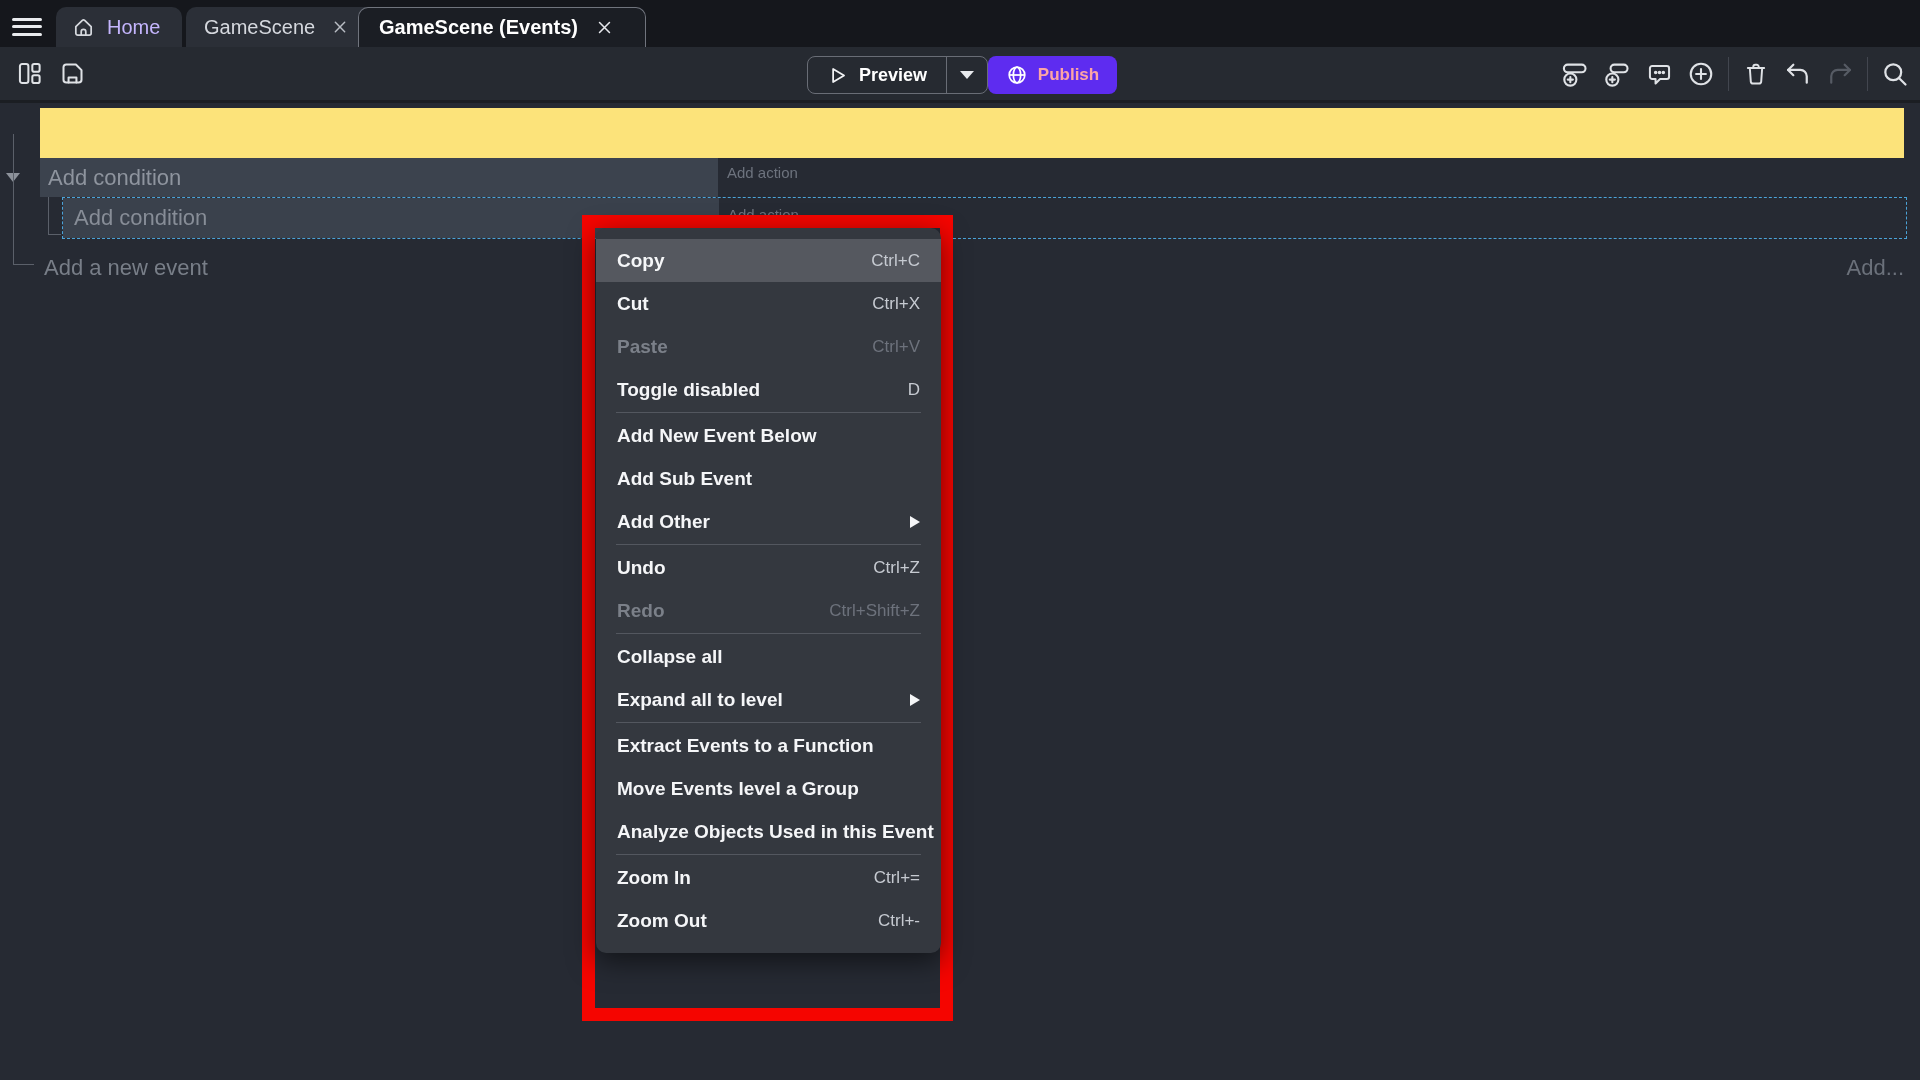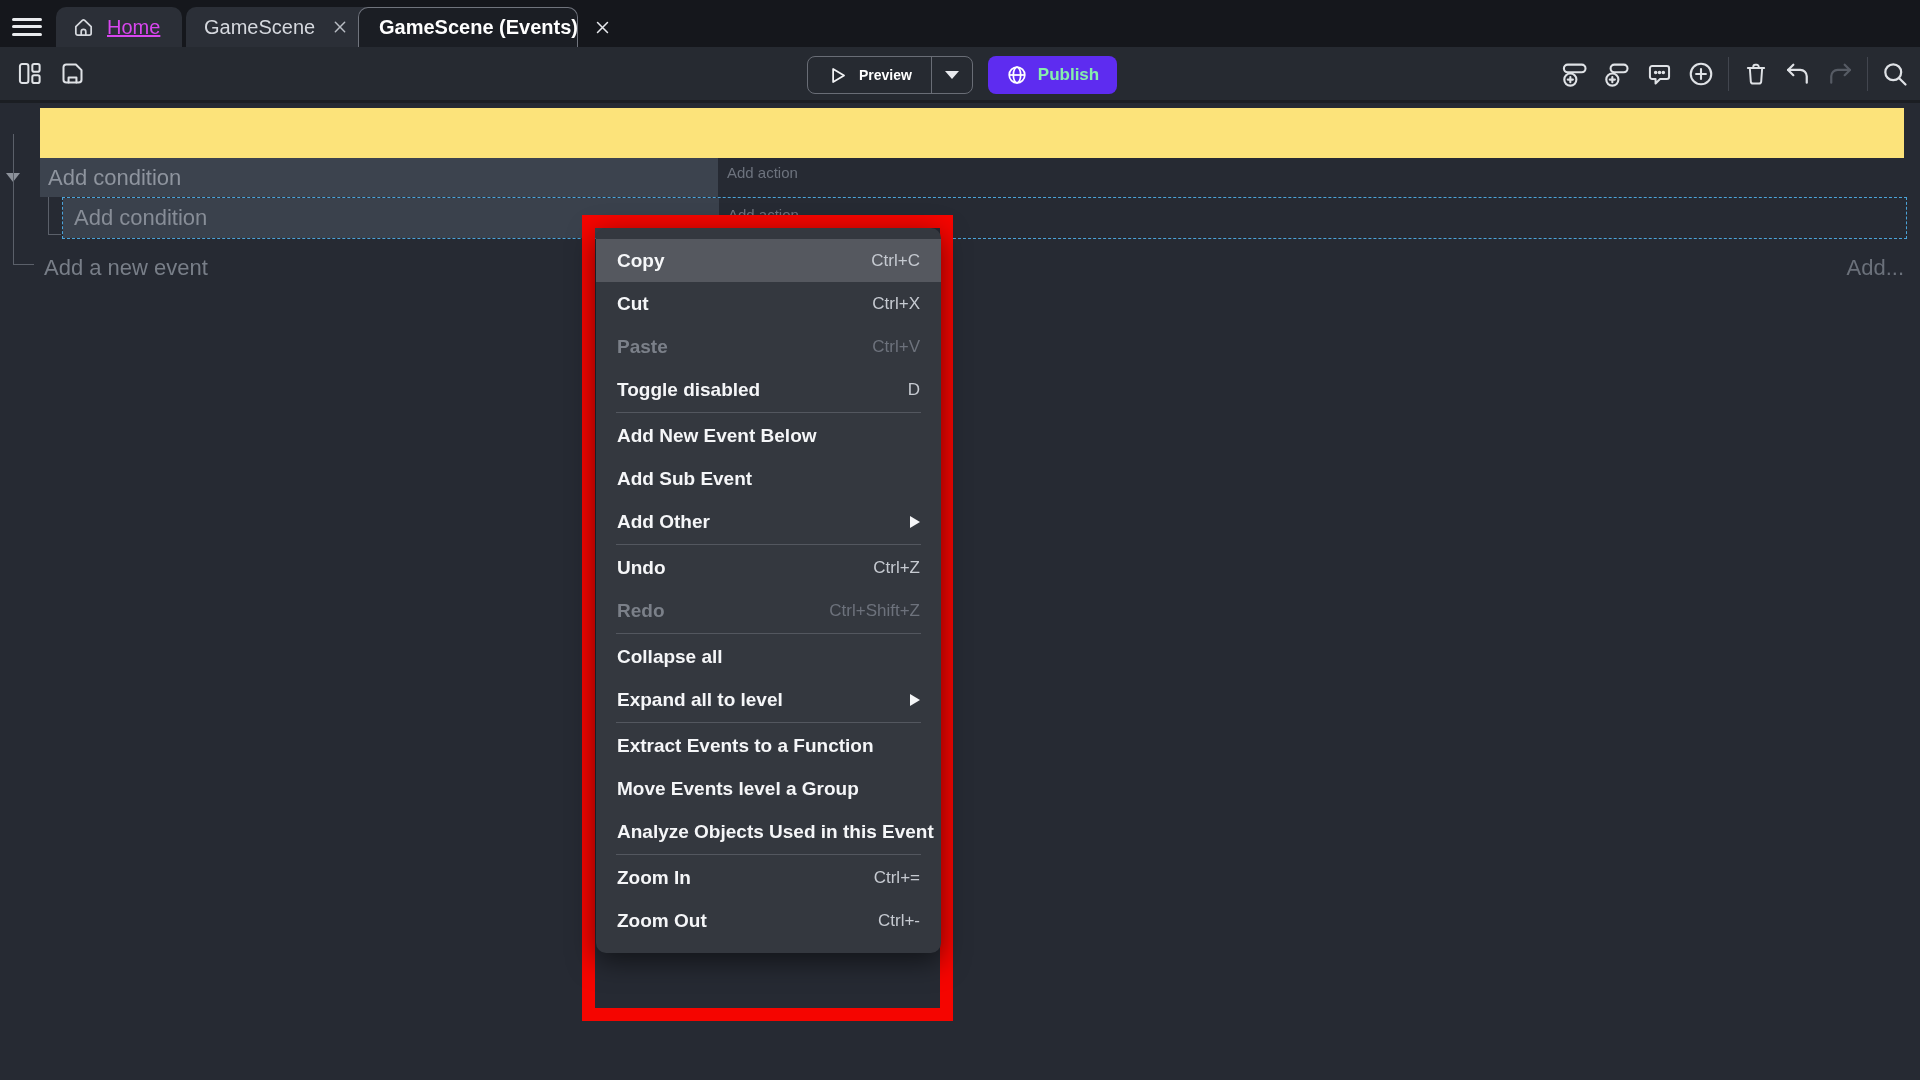--- a/index.html
+++ b/index.html
@@ -7,42 +7,42 @@
          background:#262a33;font-family:"Liberation Sans",sans-serif;
          -webkit-font-smoothing:antialiased;}
   
   .tabbar{position:absolute;top:0;left:0;right:0;height:47px;background:#15171c;}
   .hamburger{position:absolute;left:12px;top:13px;width:30px;height:22px;cursor:pointer;}
   .hamburger span{display:block;height:3px;background:#e9ebee;border-radius:2px;margin:4.5px 0;}
   .tab{position:absolute;bottom:0;height:40px;border-radius:10px 10px 0 0;
        display:flex;align-items:center;box-sizing:border-box;cursor:pointer;}
   .tab .tablabel{font-size:20px;color:#d5d8de;white-space:nowrap;}
   .tab-home{left:56px;width:126px;background:#2b2f37;padding-left:16px;gap:12px;}
-  .tab-home .tablabel{color:#d946ef;text-decoration:underline;}
+  .tab-home .tablabel{color:#c4b5fd;}
   .tab-gs{left:186px;width:196px;background:#2b2f37;padding-left:18px;gap:14px;}
-  .tab-active{left:358px;width:220px;background:#1b1e24;border:1px solid #70747d;
+  .tab-active{left:358px;width:288px;background:#1b1e24;border:1px solid #70747d;
               border-bottom:none;padding-left:20px;gap:16px;}
   .tab-active .tablabel{color:#ffffff;font-weight:700;}
   .closex{display:flex;align-items:center;justify-content:center;width:22px;height:22px;}
   
   .toolbar{position:absolute;top:47px;left:0;right:0;height:53px;background:#262a31;
            border-bottom:3px solid #1b1e23;box-sizing:content-box;}
   .tb-left{position:absolute;left:14px;top:10px;display:flex;gap:13px;align-items:center;}
   .tb-icon{display:flex;align-items:center;justify-content:center;width:30px;height:32px;cursor:pointer;}
   .preview-btn{position:absolute;left:807px;top:9px;height:38px;display:flex;
                border:1px solid #696d76;border-radius:8px;box-sizing:border-box;color:#fff;}
   .preview-main{display:flex;align-items:center;gap:11px;padding:0 19px;cursor:pointer;}
-  .preview-main .lbl{font-size:14px;font-weight:700;}
+  .preview-main .lbl{font-size:18px;font-weight:700;}
   .preview-caret{width:40px;display:flex;align-items:center;justify-content:center;
                  border-left:1px solid #696d76;cursor:pointer;}
   .caret-down{width:0;height:0;border-left:7px solid transparent;border-right:7px solid transparent;
               border-top:8px solid #e8eaee;}
   .publish-btn{position:absolute;left:988px;top:9px;height:38px;width:129px;background:#5e2cf0;
                border-radius:8px;display:flex;align-items:center;justify-content:center;gap:10px;
-               color:#86efac;cursor:pointer;}
+               color:#fca5a5;cursor:pointer;}
   .publish-btn .lbl{font-size:17px;font-weight:700;}
   .tb-right{position:absolute;right:10px;top:7px;height:40px;display:flex;gap:12px;align-items:center;}
   .tb-sep{width:1px;height:34px;background:#42464f;}
   
   .events{position:absolute;top:103px;left:0;right:0;bottom:0;background:#262a33;}
   .tree-line{position:absolute;background:#5b606a;}
   .tree-tri{position:absolute;left:6px;top:70px;width:0;height:0;
             border-left:7px solid transparent;border-right:7px solid transparent;
             border-top:9px solid #8d929b;}
   .comment-bar{position:absolute;left:40px;top:5px;width:1864px;height:50px;background:#fce37a;cursor:pointer;}

